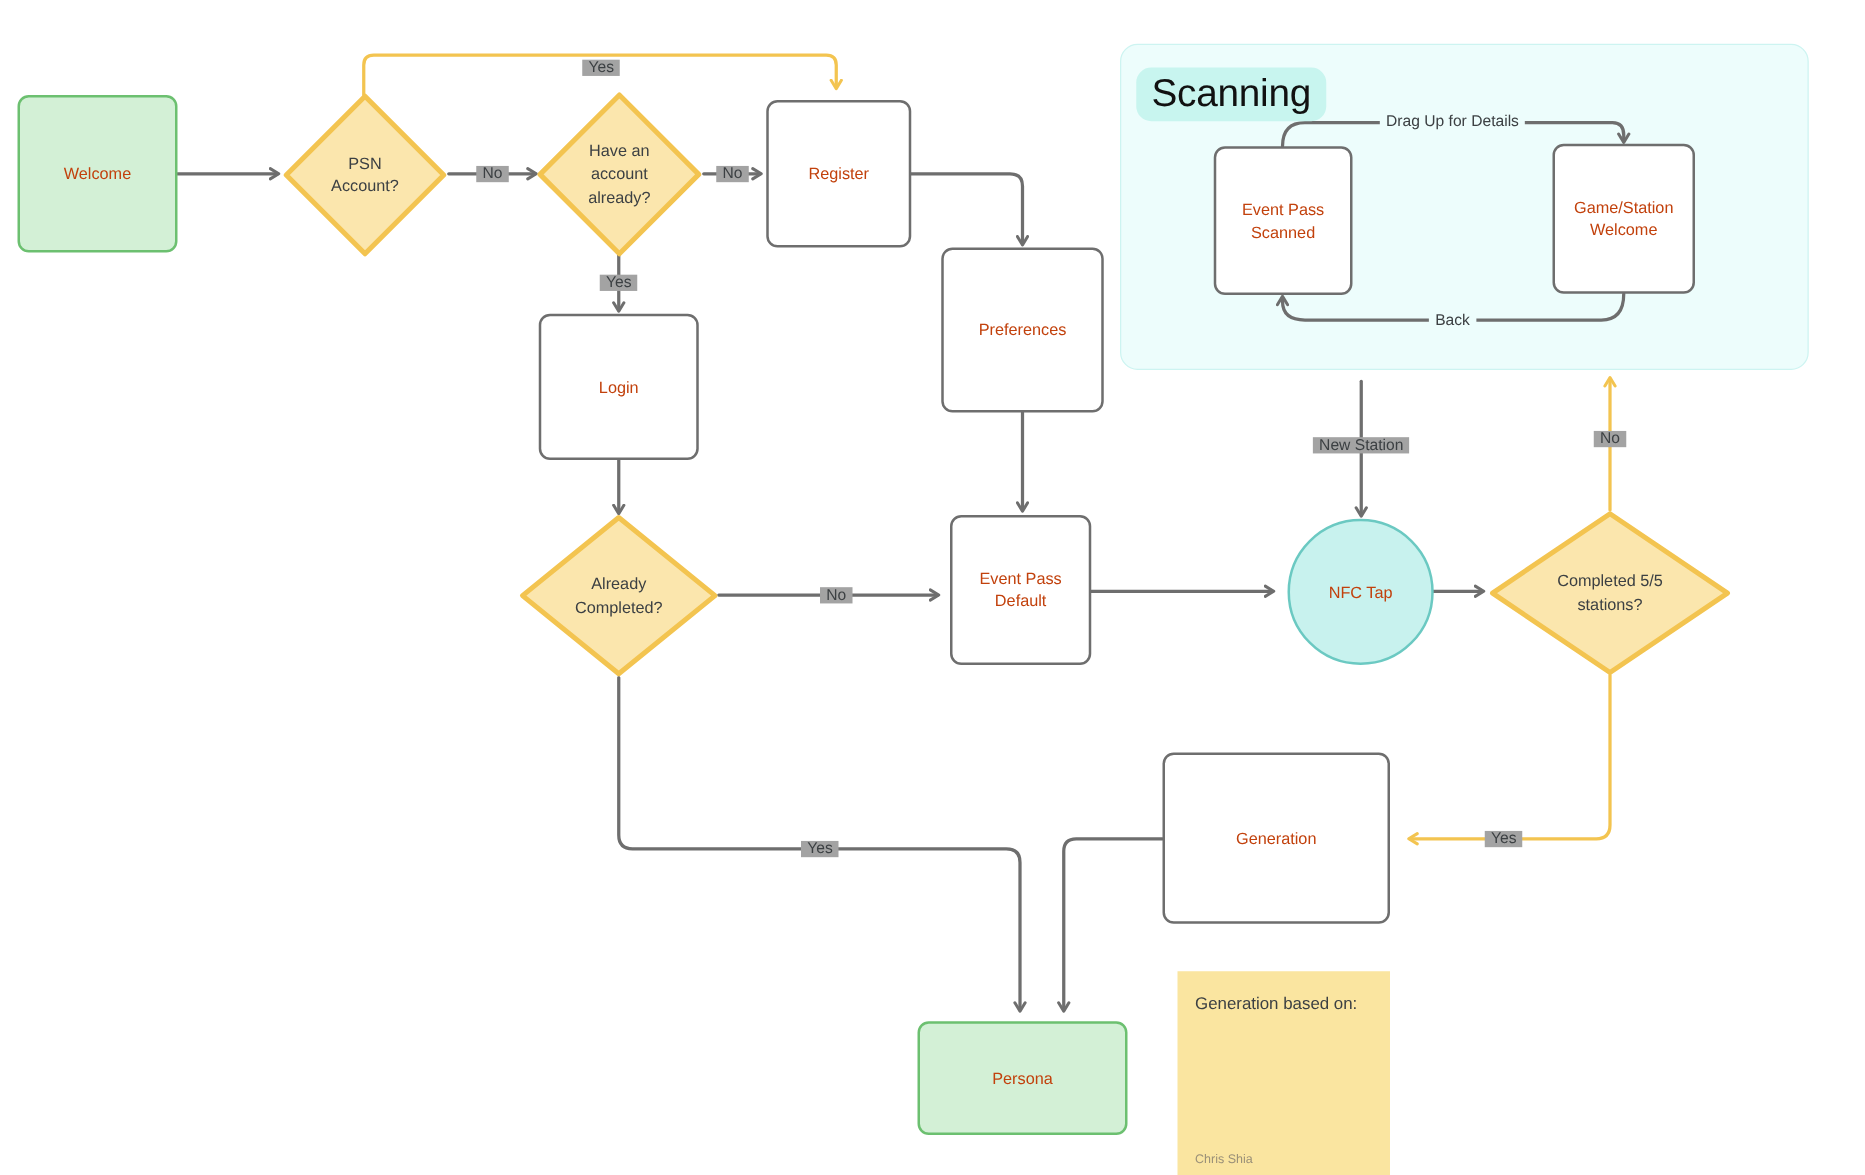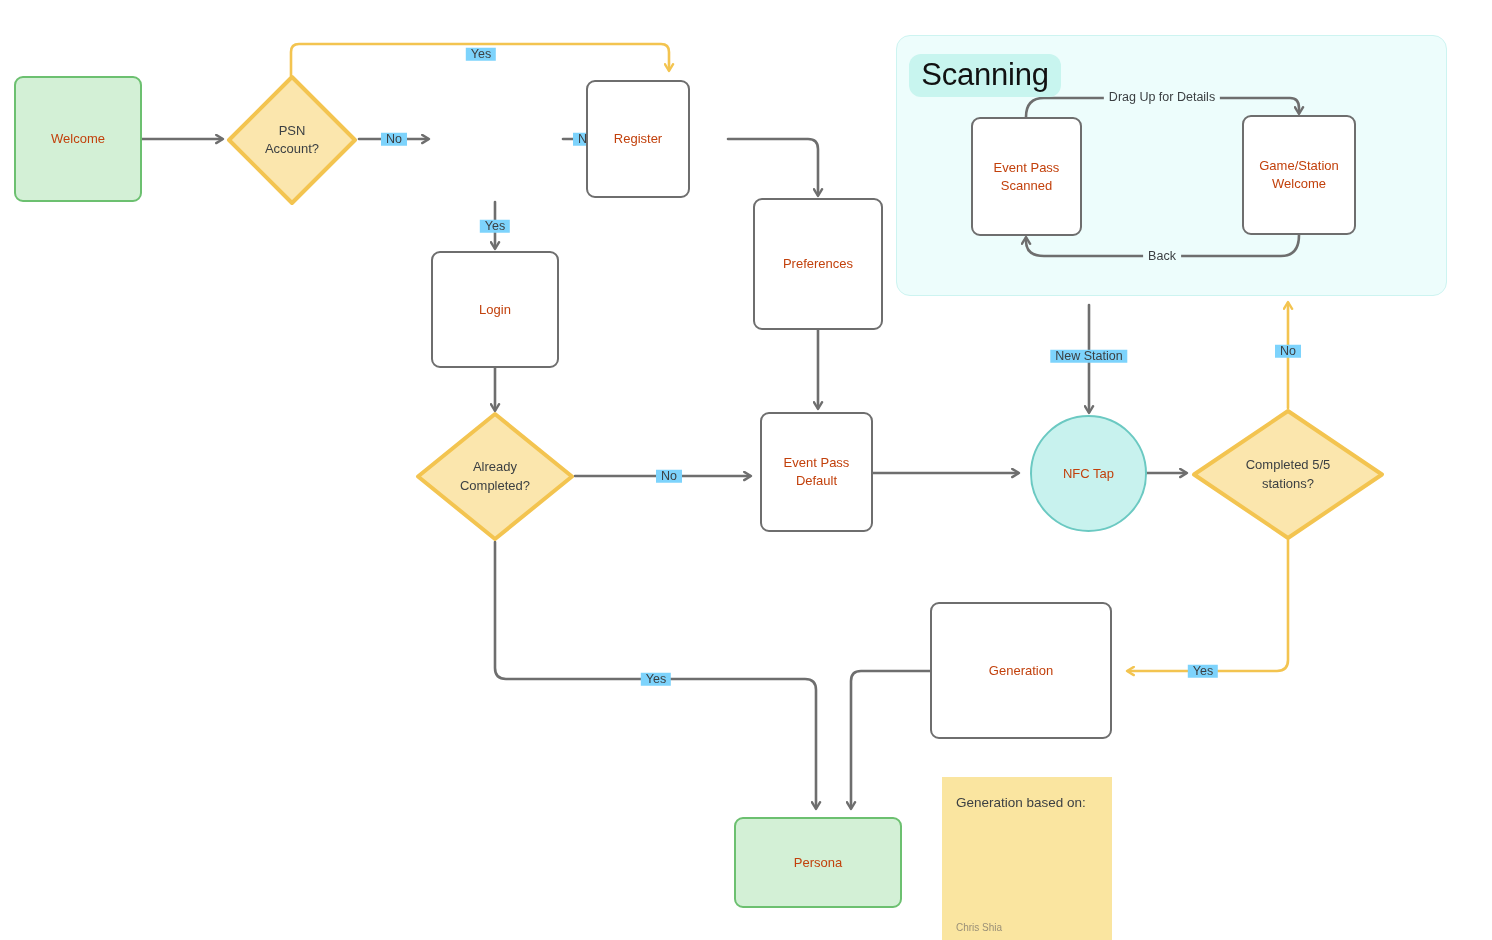--- a/index.html
+++ b/index.html
@@ -113,21 +113,21 @@
     position: absolute;
     left: 14px;
     bottom: 14px;
     font-size: 10px;
     color: #9a9078;
   }
   .edge-label {
     position: absolute;
     font-size: 12.5px;
     color: #3c4043;
-    background: #7dd3fc;
+    background: #a3a3a3;
     padding: 0 5px;
     white-space: nowrap;
     transform: translate(-50%, -50%);
     line-height: 1;
   }
   .edge-label.on-group { background: #edfdfc; }
 </style>
 </head>
 <body>
 
@@ -200,22 +200,30 @@
   <div class="node node-green" style="left:14px; top:76px; width:128px; height:126px;">Welcome</div>
 
   <div class="node-diamond-wrap" style="left:226px; top:74px; width:132px; height:132px;">
     <svg class="node-diamond-shape" viewBox="0 0 132 132">
       <polygon points="66,3 129,66 66,129 3,66" fill="#fbe6ad" stroke="#f3c450" stroke-width="4" stroke-linejoin="round"></polygon>
     </svg>
     <div class="node-diamond-label">PSN
 Account?</div>
   </div>
 
-
-  <div class="node node-rect" style="left:586px; top:80px; width:104px; height:118px;">Register</div>
+  <div class="node-diamond-wrap" style="left:429px; top:73px; width:133px; height:133px;">
+    <svg class="node-diamond-shape" viewBox="0 0 133 133">
+      <polygon points="66.5,3 130,66.5 66.5,130 3,66.5" fill="#fbe6ad" stroke="#f3c450" stroke-width="4" stroke-linejoin="round"></polygon>
+    </svg>
+    <div class="node-diamond-label">Have an
+account
+already?</div>
+  </div>
+
+  <div class="node node-rect" style="left:613px; top:80px; width:116px; height:118px;">Register</div>
 
   <div class="node node-rect" style="left:431px; top:251px; width:128px; height:117px;">Login</div>
 
   <div class="node node-rect" style="left:753px; top:198px; width:130px; height:132px;">Preferences</div>
 
   <div class="node-diamond-wrap" style="left:415px; top:411px; width:160px; height:131px;">
     <svg class="node-diamond-shape" viewBox="0 0 160 131">
       <polygon points="80,3 157,65.5 80,128 3,65.5" fill="#fbe6ad" stroke="#f3c450" stroke-width="4" stroke-linejoin="round"></polygon>
     </svg>
     <div class="node-diamond-label">Already

